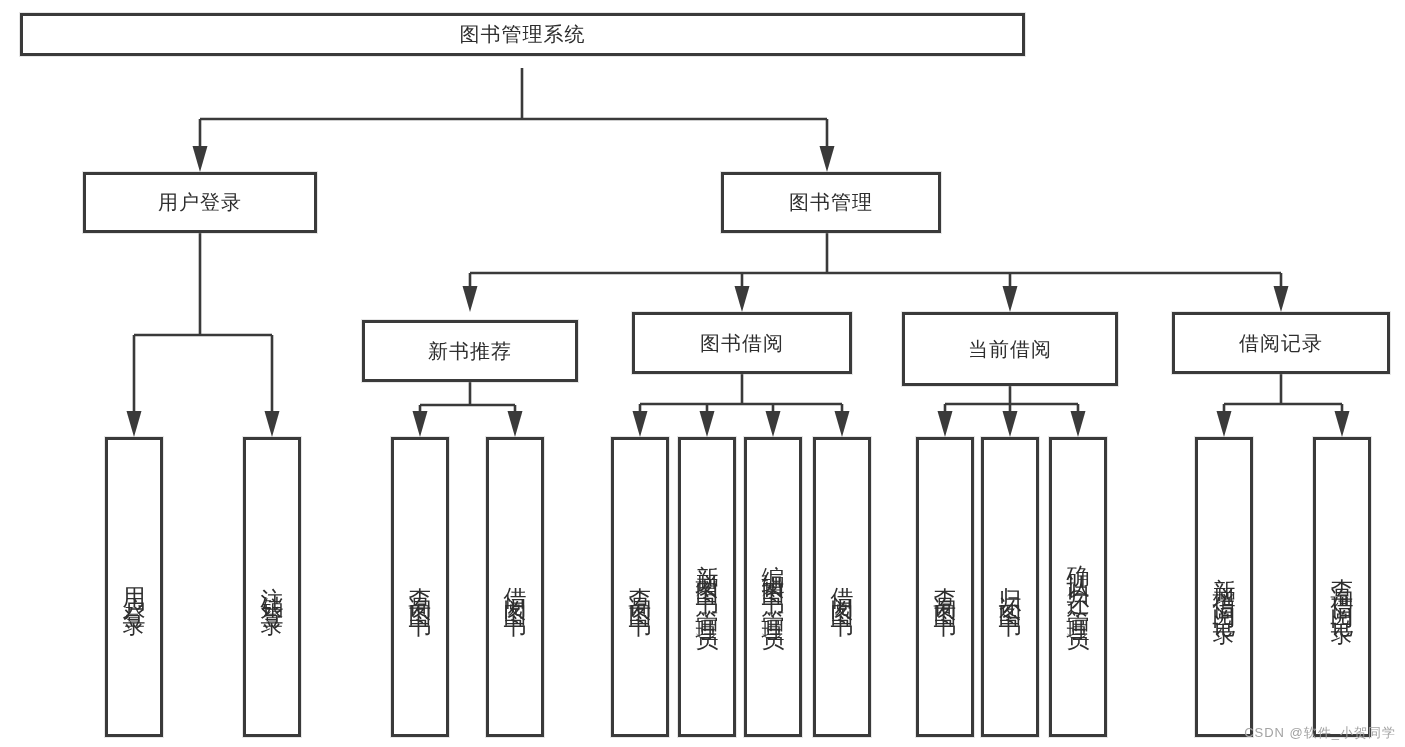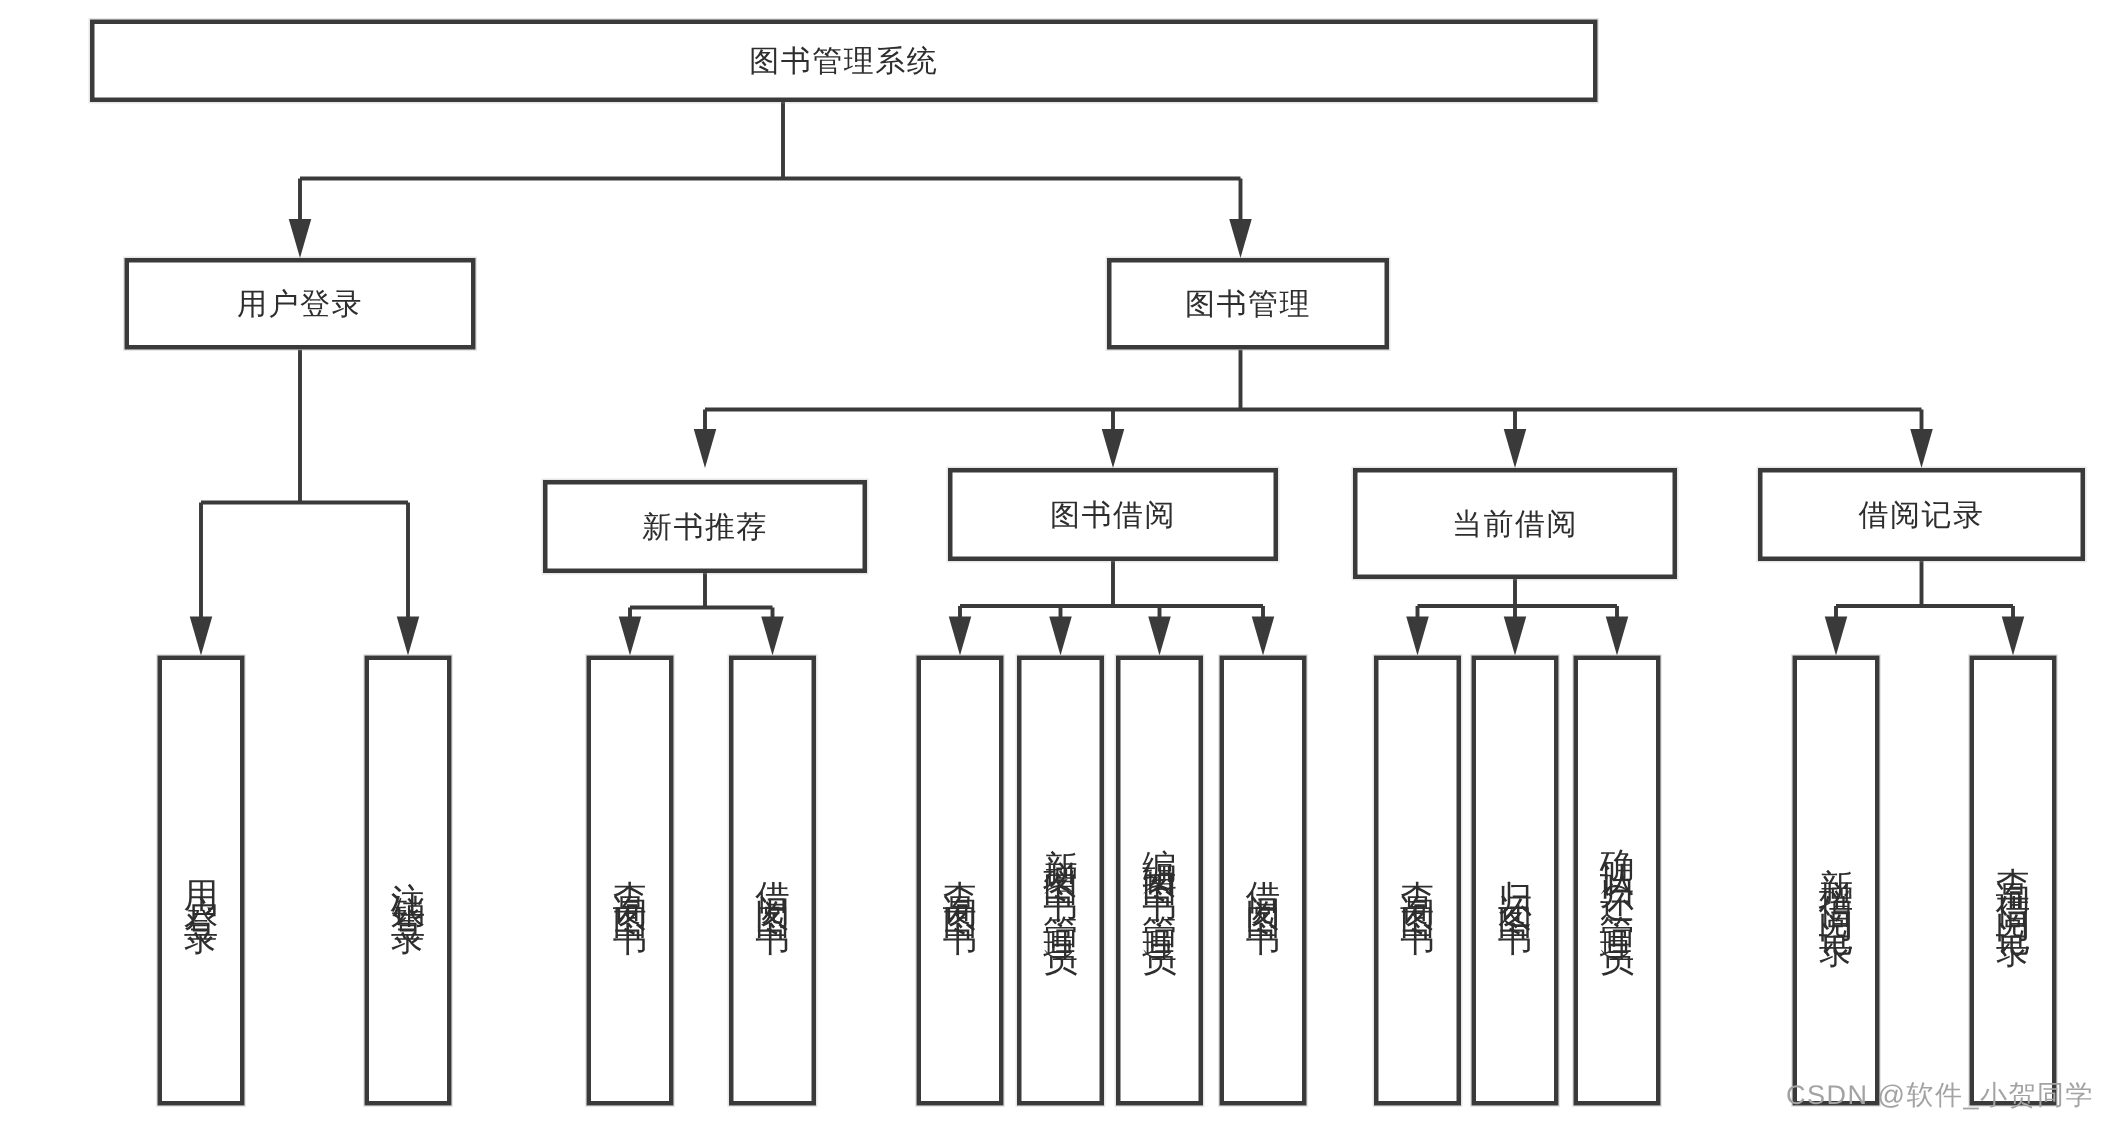--- a/index.html
+++ b/index.html
@@ -20,37 +20,37 @@
     border:3px solid var(--line);box-sizing:border-box;
     display:flex;align-items:center;justify-content:center;
     z-index:1;box-shadow:0 0 0 1px rgba(160,160,160,.25);
   }
   .box.h{font-size:20px;letter-spacing:1px;}
   .box.v span{
     writing-mode:vertical-rl;text-orientation:mixed;
     font-size:23px;letter-spacing:9px;line-height:1;white-space:nowrap;
   }
   
-  .n-root{left:20px;top:13px;width:1005px;height:55px;margin-left:40px;}
+  .n-root{left:20px;top:13px;width:1005px;height:43px;}
   .n-user{left:83px;top:172px;width:234px;height:61px;}
-  .n-book{left:738px;top:172px;width:188px;height:61px;}
+  .n-book{left:721px;top:172px;width:220px;height:61px;}
   .n-recommend{left:362px;top:320px;width:216px;height:62px;}
   .n-borrow{left:632px;top:312px;width:220px;height:62px;}
   .n-current{left:902px;top:312px;width:216px;height:74px;}
   .n-records{left:1172px;top:312px;width:218px;height:62px;}
   
   .leaf{top:437px;width:58px;height:300px;}
   .lf-user-0{left:105px;}  .lf-user-1{left:243px;}
   .lf-rec-0{left:391px;}   .lf-rec-1{left:486px;}
   .lf-bor-0{left:611px;}   .lf-bor-1{left:678px;} .lf-bor-2{left:744px;} .lf-bor-3{left:813px;}
   .lf-cur-0{left:916px;}   .lf-cur-1{left:981px;} .lf-cur-2{left:1049px;}
   .lf-rcd-0{left:1195px;}  .lf-rcd-1{left:1313px;}
   .watermark{
     position:absolute;right:9px;bottom:5px;z-index:2;
-    font-size:18px;color:var(--watermark);letter-spacing:1px;
+    font-size:13px;color:var(--watermark);letter-spacing:1px;
   }
 </style>
 </head>
 <body>
 
 <div class="stage">
 
   <svg class="connectors" width="1405" height="747" viewBox="0 0 1405 747">
     <g stroke="#3a3a3a" stroke-width="2.6" fill="none">
 

